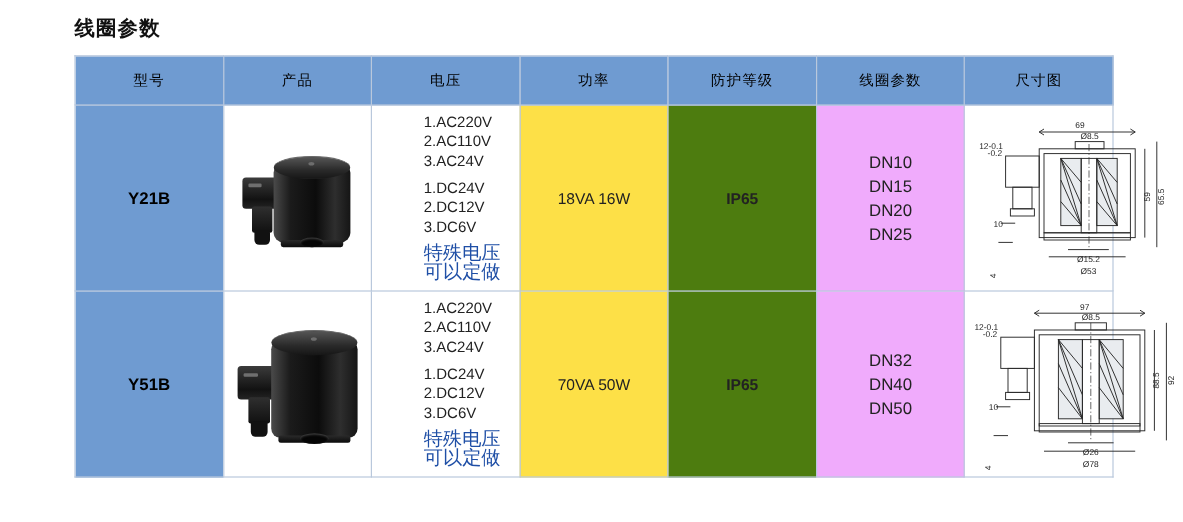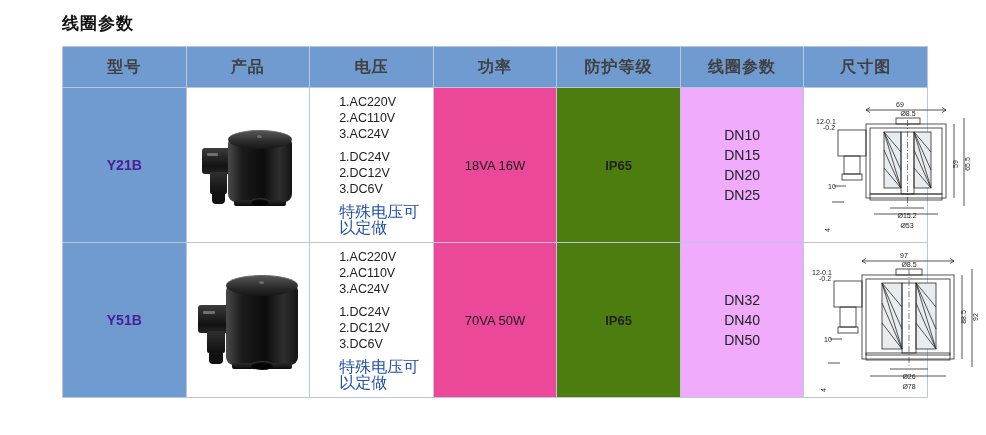--- a/index.html
+++ b/index.html
@@ -36,47 +36,48 @@
     border-collapse: collapse;
     table-layout: fixed;
   }
   table.spec th, table.spec td {
     border: 1px solid #b9c8dc;
     vertical-align: middle;
     text-align: center;
   }
   table.spec thead th {
     background: #6f9bd1;
-    color: #404040;
-    font-size: 16px;
-    font-weight: bold;
+    color: #000000;
+    font-size: 12px;
+    font-weight: normal;
     height: 38px;
     letter-spacing: 1px;
   }
   td.model {
     background: #6f9bd1;
-    color: #4c1d95;
+    color: #000000;
     font-size: 14px;
     font-weight: bold;
     width: 60px;
   }
   td.product { width: 145px; background: #fff; }
   td.voltage { width: 110px; background: #fff; }
-  td.power   { width: 86px;  background: #ec4899; font-size: 13px; }
+  td.power   { width: 86px;  background: #fde047; font-size: 13px; }
   td.ip      { width: 80px;  background: #4d7c0f; font-size: 13px; font-weight: bold;}
   td.fit     { width: 84px;  background: #f0abfc; font-size: 14px; line-height: 20px;}
   td.dim     { background: #fff; padding: 0; }
   .row1 { height: 155px; }
   .row2 { height: 155px; }
 
   .volt-list {
     font-size: 12.5px;
     line-height: 16px;
     text-align: left;
-    padding-left: 28px;
+    padding-left: 14px;
+    margin-left: 28px;
   }
   .volt-list .grp { margin-bottom: 7px; }
   .volt-note {
     color: #1f4fa6;
     font-size: 16px;
     margin-top: 2px;
   }
 
   
   .coil-wrap { position: relative; width: 145px; height: 150px; margin: 0 auto; }

